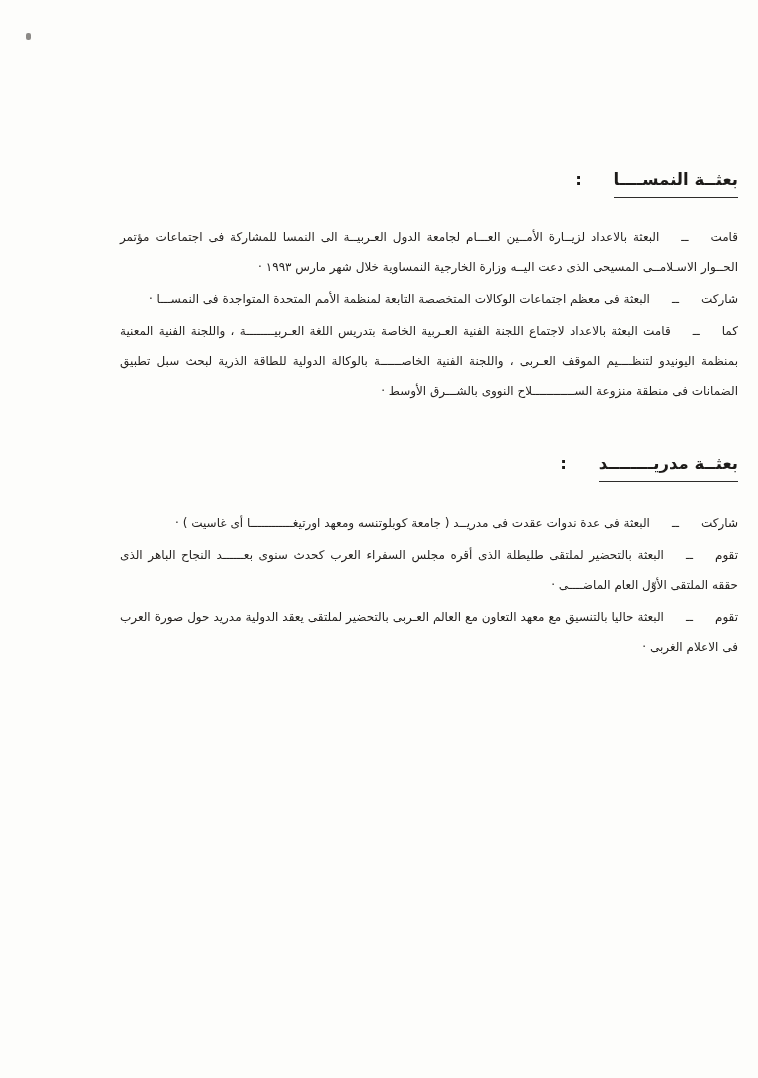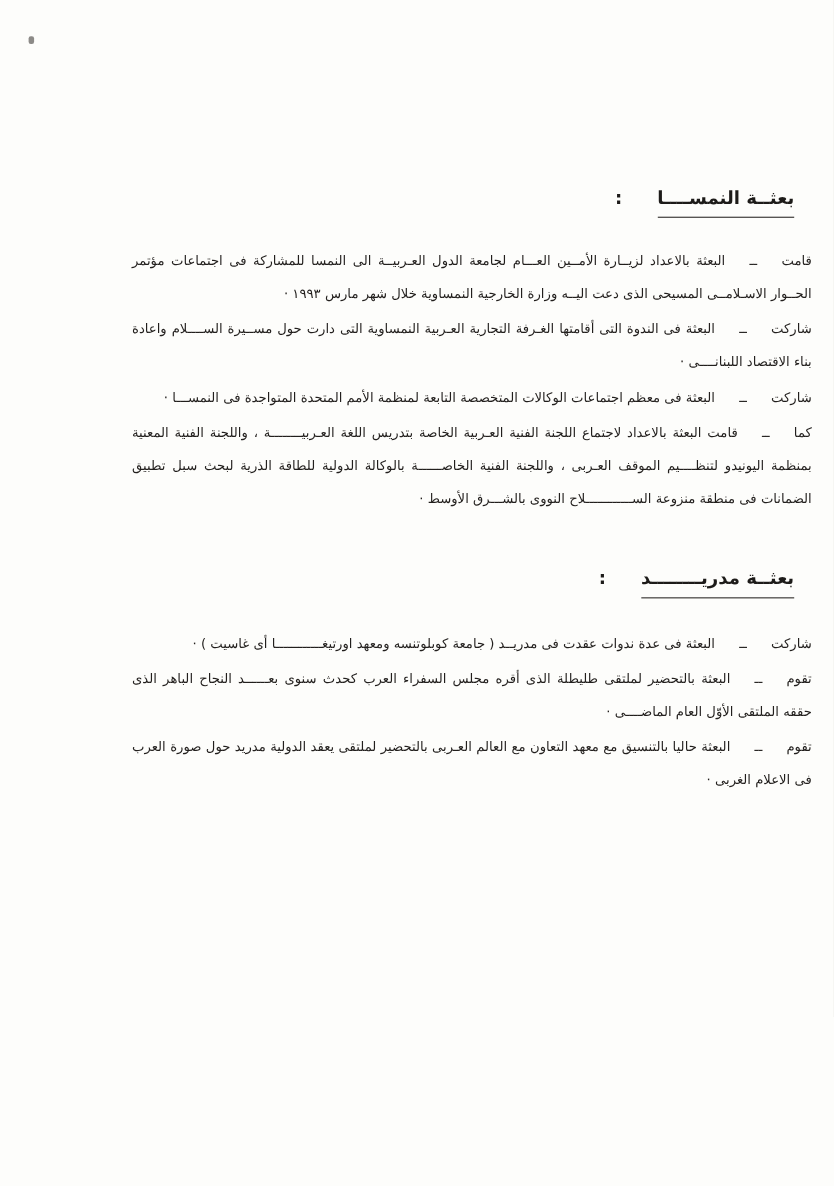--- a/index.html
+++ b/index.html
@@ -21,21 +21,21 @@
     text-align:center;font-size:15px;letter-spacing:2px;color:#242220;
     direction:rtl;
   }
   .pagenum .pn-dash{display:inline-block;margin:0 14px;}
   .content{
     position:absolute;top:0;left:120px;right:20px;
     direction:rtl;
   }
   .sec{display:block;}
   .sec-h{
-    margin:0 16px 24px 0;
+    margin:0 0 24px 0;
     font-size:16.5px;font-weight:600;
     text-align:right;color:#1d1b19;
   }
   .sec-h .hd-text{
     display:inline-block;
     border-bottom:1.6px solid #2e2c2a;
     padding-bottom:8px;
   }
   .sec-h .hd-colon{margin-right:26px;font-weight:600;}
   #sec-austria .sec-h{margin-top:170px;}
@@ -67,23 +67,20 @@
     <section class="sec" id="sec-austria">
       <h2 class="sec-h">
         <span class="hd-text">بعثــة النمســــا</span>
         <span class="hd-colon">:</span>
       </h2>
 
       <p class="item">
         <span class="lead">قامت</span><span class="dash">ــ</span><span class="rest">البعثة بالاعداد لزيــارة الأمــين العـــام لجامعة الدول العـربيــة الى النمسا للمشاركة فى اجتماعات مؤتمر الحــوار الاسـلامــى المسيحى الذى دعت اليــه وزارة الخارجية النمساوية خلال شهر مارس ١٩٩٣ ·</span>
       </p>
 
-      <p class="item">
-        <span class="lead">شاركت</span><span class="dash">ــ</span><span class="rest">البعثة فى الندوة التى أقامتها الغـرفة التجارية العـربية النمساوية التى دارت حول مســيرة الســــلام واعادة بناء الاقتصاد اللبنانــــى ·</span>
-      </p>
 
       <p class="item">
         <span class="lead">شاركت</span><span class="dash">ــ</span><span class="rest">البعثة فى معظم اجتماعات الوكالات المتخصصة التابعة لمنظمة الأمم المتحدة المتواجدة فى النمســـا ·</span>
       </p>
 
       <p class="item">
         <span class="lead">كما</span><span class="dash">ــ</span><span class="rest">قامت البعثة بالاعداد لاجتماع اللجنة الفنية العـربية الخاصة بتدريس اللغة العـربيــــــــة ، واللجنة الفنية المعنية بمنظمة اليونيدو لتنظــــيم الموقف العـربى ، واللجنة الفنية الخاصــــــة بالوكالة الدولية للطاقة الذرية لبحث سبل تطبيق الضمانات فى منطقة منزوعة الســــــــــــلاح النووى بالشـــرق الأوسط ·</span>
       </p>
     </section>
 

